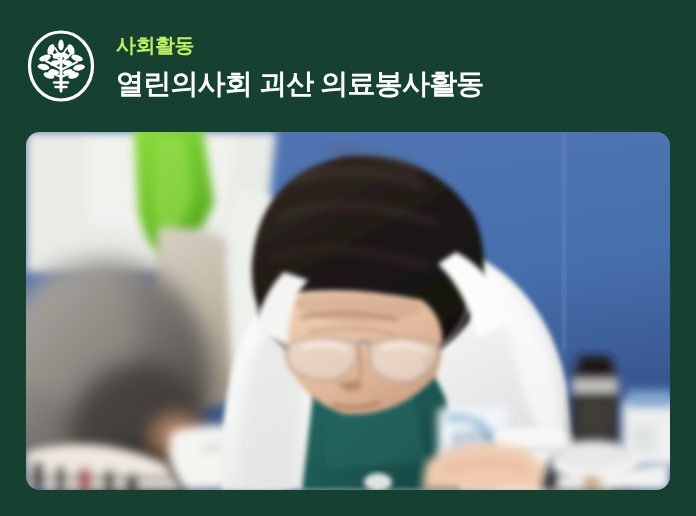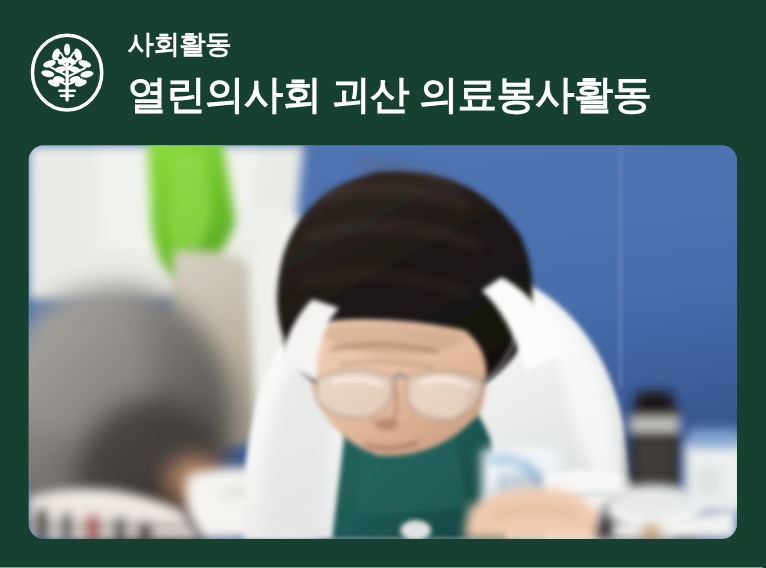--- a/index.html
+++ b/index.html
@@ -45,32 +45,32 @@
   }
 
   .header-text {
     display: flex;
     flex-direction: column;
     justify-content: center;
     padding-top: 2px;
   }
 
   .eyebrow {
-    color: #ffffff;
-    font-size: 24px;
+    color: #bef264;
+    font-size: 20px;
     font-weight: 700;
     line-height: 1.08;
     letter-spacing: -0.5px;
     margin: 0 0 12px 0;
     white-space: nowrap;
   }
 
   .headline {
     color: #ffffff;
-    font-size: 36px;
+    font-size: 28px;
     font-weight: 700;
     line-height: 1.12;
     letter-spacing: -0.8px;
     margin: 0;
     white-space: nowrap;
   }
 
   
   .photo {
     position: absolute;

